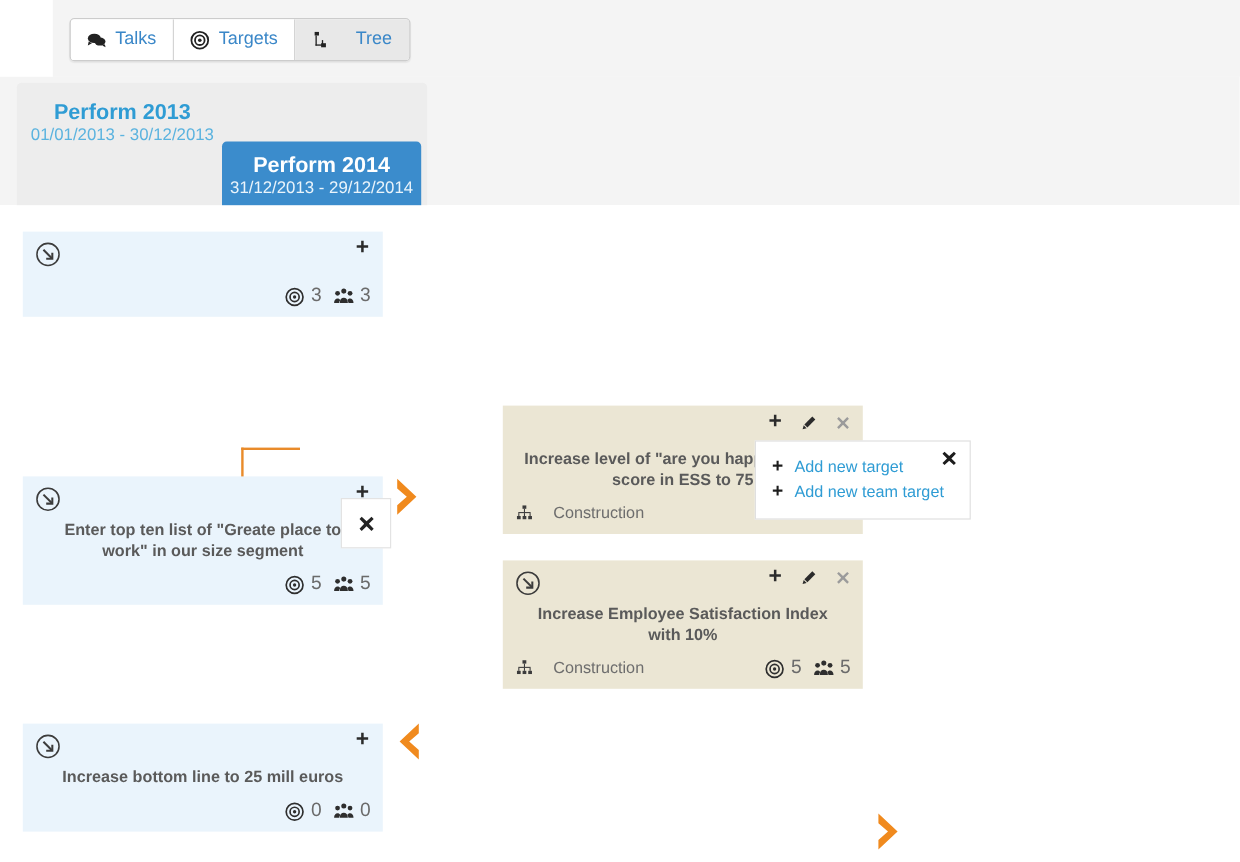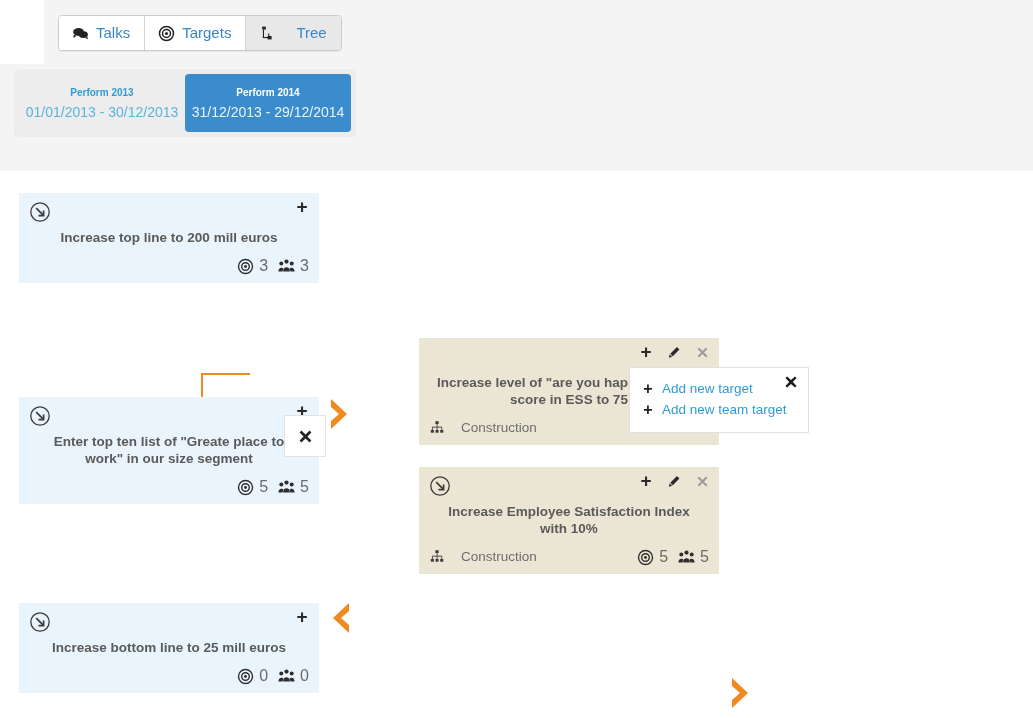--- a/index.html
+++ b/index.html
@@ -59,28 +59,28 @@
   }
   .period {
     width: 166px;
     padding: 10px 6px 11px 6px;
     text-align: center;
     border-radius: 4px;
     cursor: pointer;
     background: #ededed;
   }
   .period .pname {
-    font-size: 10px; font-weight: bold; color: #2f9cd4;
+    font-size: 18px; font-weight: bold; color: #2f9cd4;
     line-height: 18px;
   }
   .period .prange {
     font-size: 14px; color: #5bb3df; margin-top: 2px;
     line-height: 17px;
   }
-  .period.sel { background: #3b8ccc; }
+  .period.sel { background: #3b8ccc; margin-top: 44px; }
   .period.sel .pname { color: #ffffff; }
   .period.sel .prange { color: #eaf4fb; }
 
   
   .canvas {
     position: absolute; left: 0; top: 171px;
     width: 1033px; height: 547px;
     background: #ffffff;
   }
 
@@ -260,21 +260,20 @@
         <svg viewBox="0 0 22 22" fill="none" stroke="currentColor" stroke-width="1.3">
           <circle cx="11" cy="11" r="9.2"></circle>
           <path d="M7.2 7.2 L14.2 14.2" stroke-width="1.7"></path>
           <path d="M14.6 9.6 L14.6 14.7 L9.5 14.7" stroke-width="1.7" stroke-linejoin="miter"></path>
         </svg>
       </span>
       <span class="acts">
         <span class="act plus">+</span>
       </span>
     </div>
-    <div class="title">Increase top line to 200 mill euros</div>
     <div class="botrow">
       <span class="counts">
         <span class="cgrp">
           <span>
             <svg viewBox="0 0 17 17" fill="none" stroke="currentColor" stroke-width="1.4">
               <circle cx="8.5" cy="8.5" r="7"></circle>
                 <circle cx="8.5" cy="8.5" r="3.8"></circle>
               <circle cx="8.5" cy="8.5" r="1.4" fill="currentColor" stroke="none"></circle>
             </svg>
           </span>

